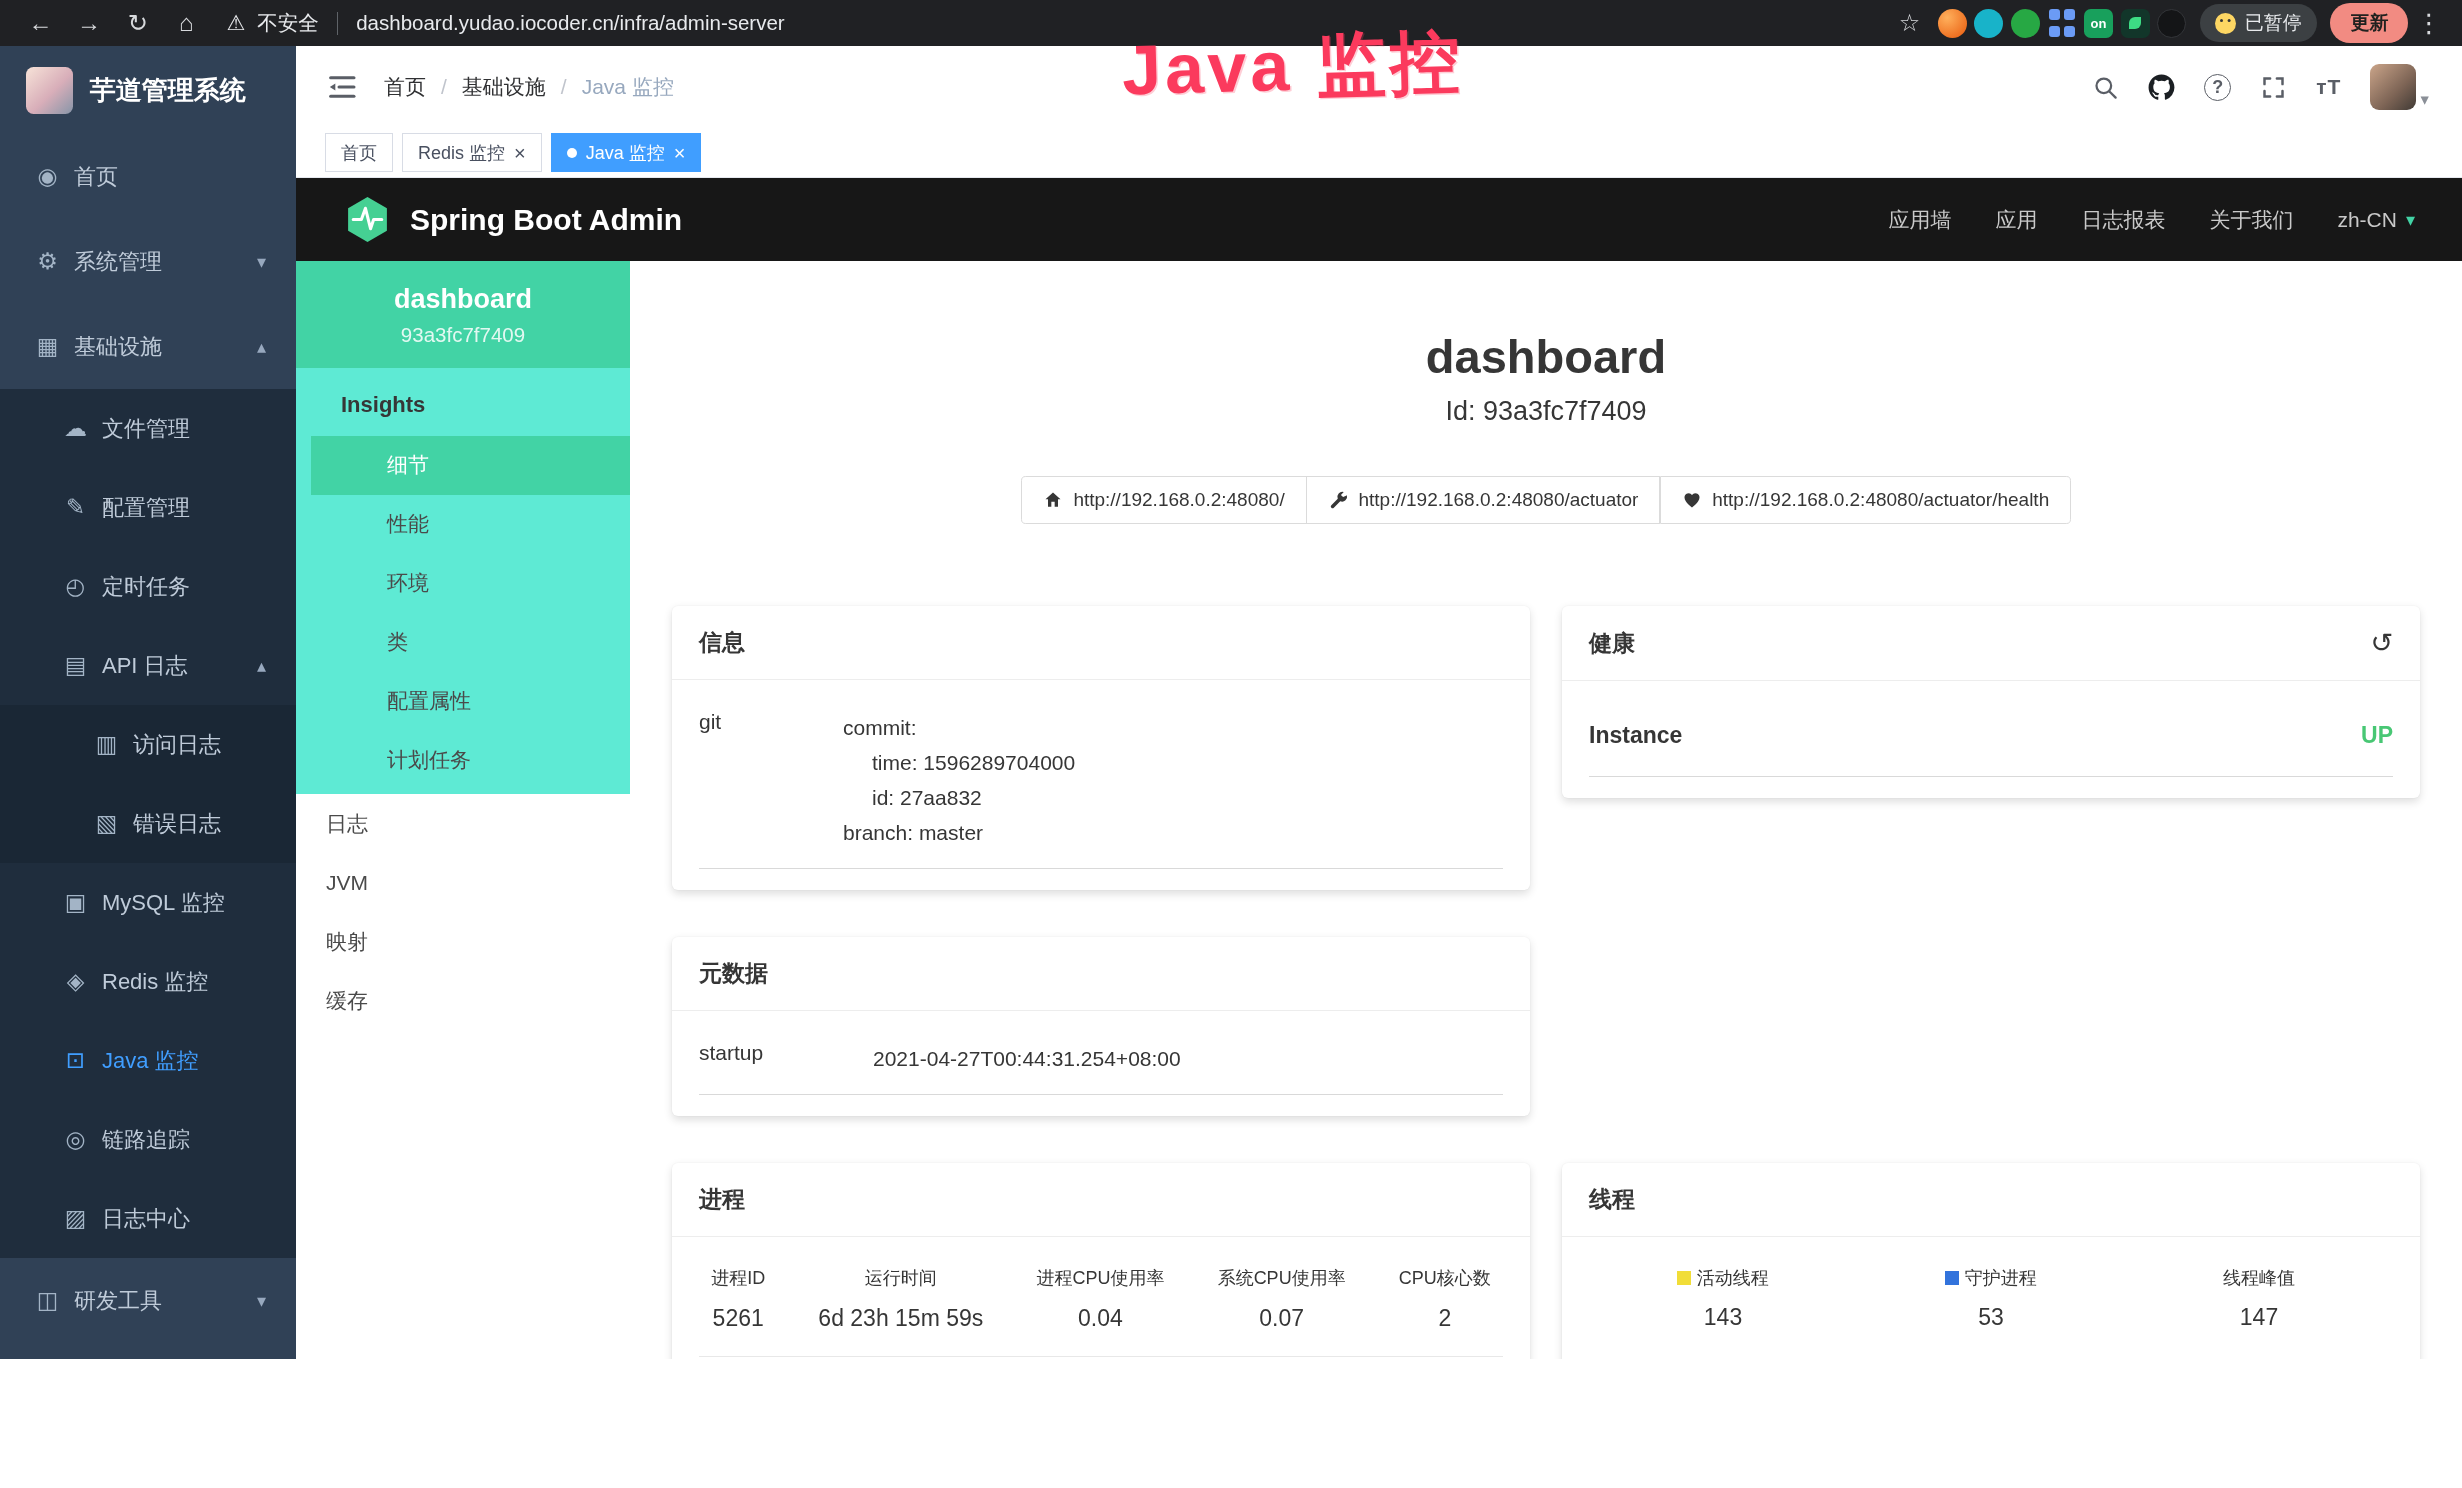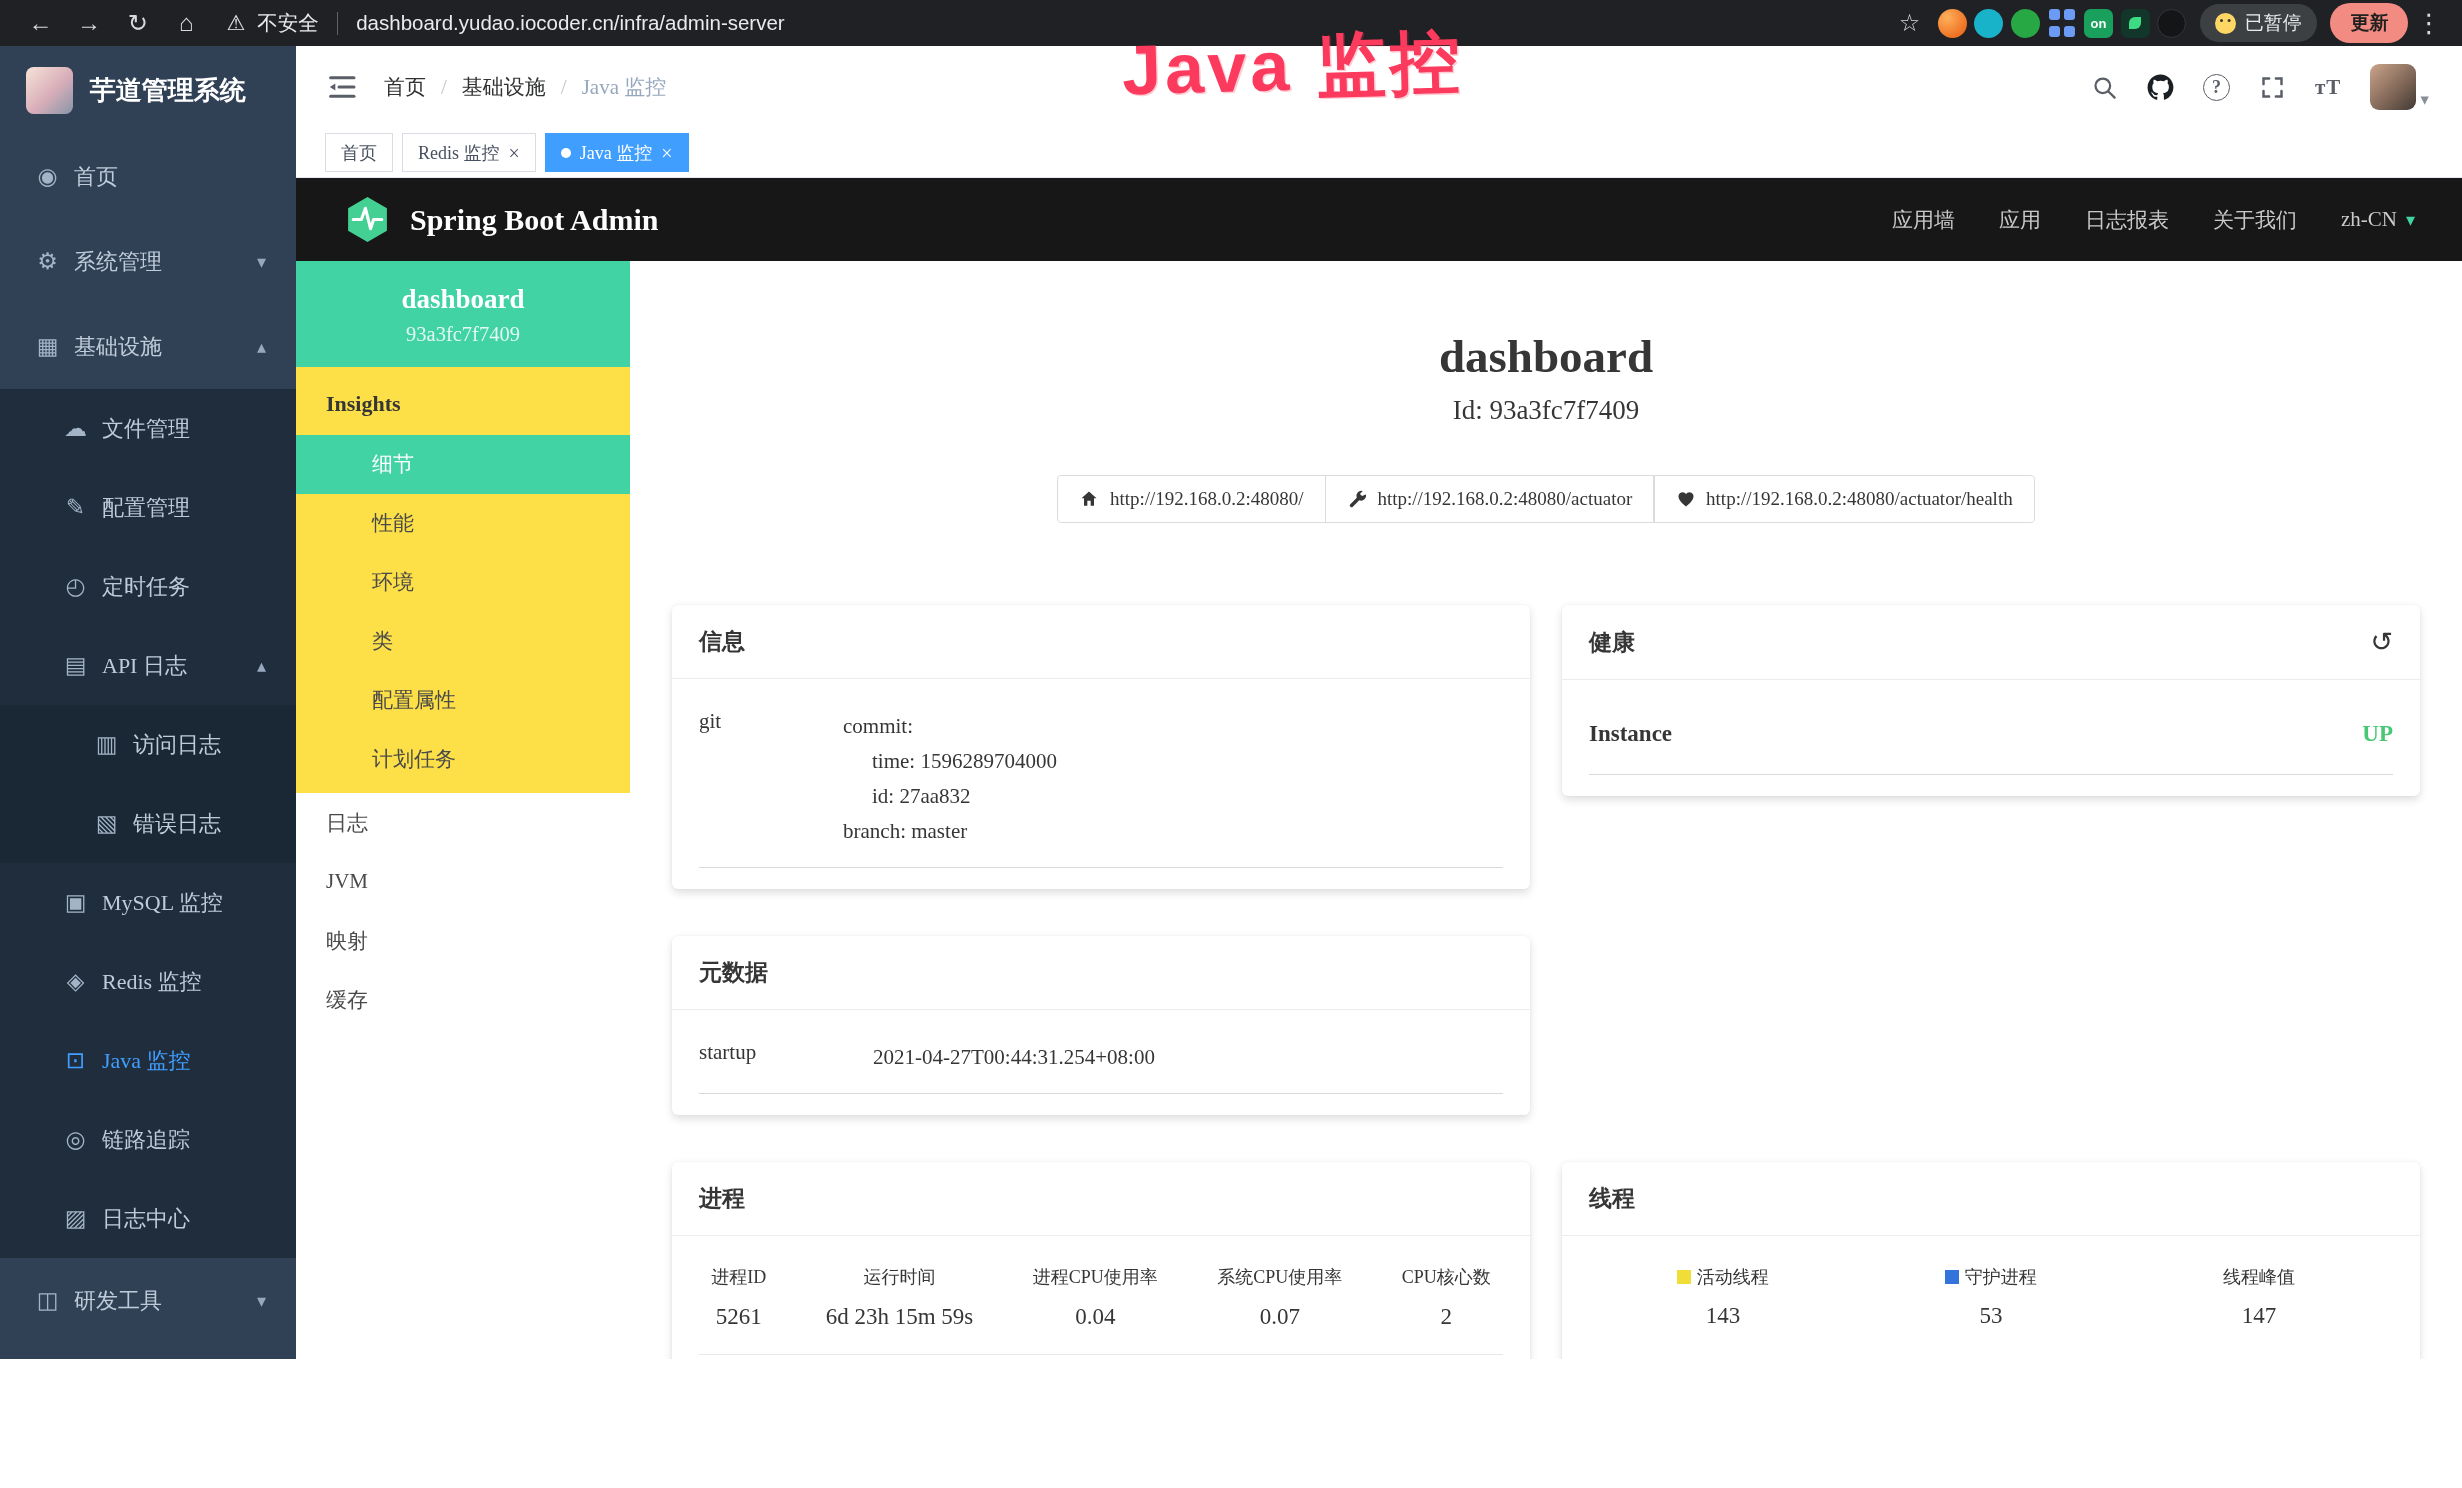--- a/index.html
+++ b/index.html
@@ -26,21 +26,21 @@
   .ext-on{background:#18a05c;border-radius:6.8px;color:#fff;font-size:13px;font-weight:bold;}
   .ext-leaf{background:#12362a;border-radius:6.8px;position:relative;}
   .ext-leaf::after{content:"";width:12px;height:12px;background:#3ddc84;border-radius:50% 0;}
   .ext-dark{background:#141517;border-radius:50%;border:1.5px solid #34363a;}
   .chip{display:flex;align-items:center;gap:9px;background:#3c4043;border-radius:23px;padding:6px 15px;font-size:19px;margin-left:6px;cursor:pointer;white-space:nowrap;}
   .face{width:21px;height:21px;border-radius:50%;background:#fdd663;position:relative;}
   .face::before{content:"";position:absolute;left:5.3px;top:6.8px;width:3px;height:3px;border-radius:50%;background:#333;box-shadow:7.6px 0 0 #333;}
   .update-btn{background:#f28b82;color:#20211f;border-radius:21px;padding:6.8px 20px;font-size:19px;font-weight:bold;margin-left:6px;cursor:pointer;white-space:nowrap;}
   .kebab{font-size:26px;width:26px;}
   
-  .app{display:flex;height:1313px;font-family:Liberation Serif, serif;}
+  .app{display:flex;height:1313px;}
   .admin-sidebar{width:296px;background:#304156;color:#bfcbd9;flex-shrink:0;overflow:hidden;}
   .brand{height:88px;display:flex;align-items:center;gap:16.7px;padding:0 26px;}
   .brand-logo{width:47px;height:47px;border-radius:7.6px;background:linear-gradient(135deg,#f7e3d8,#d8aeb9 55%,#8795a8);flex-shrink:0;}
   .brand-text{color:#fff;font-size:26px;font-weight:bold;white-space:nowrap;}
   .menu-item{height:79px;display:flex;align-items:center;padding:0 30px;font-size:22px;color:#bfcbd9;cursor:pointer;white-space:nowrap;}
   .menu-item .mi-icon{width:35px;margin-right:9px;font-size:23px;text-align:center;color:#a3b4c6;flex-shrink:0;}
   .lvl1{height:85px;}
   .lvl2{background:#1f2d3d;padding-left:58px;}
   .lvl3{background:#1a2735;padding-left:89px;}
   .menu-item.active{color:#409eff;}
@@ -74,21 +74,21 @@
   .sba-brand{display:flex;align-items:center;gap:18px;color:#fff;font-size:30px;font-weight:bold;cursor:pointer;white-space:nowrap;}
   .sba-nav{margin-left:auto;display:flex;align-items:center;gap:44px;font-size:21px;}
   .sba-nav-item{cursor:pointer;white-space:nowrap;}
   .sba-locale{display:flex;gap:9px;align-items:center;cursor:pointer;}
   .locale-caret{color:#42d3a5;font-size:18px;}
   .sba-body{flex:1;display:flex;min-height:0;}
   .sba-sidebar{width:334px;flex-shrink:0;background:#fff;}
   .instance-block{background:#42d3a5;color:#fff;text-align:center;padding:23px 7.6px 21px;cursor:pointer;}
   .instance-name{font-size:27px;font-weight:bold;}
   .instance-id{font-size:20.5px;opacity:.85;margin-top:7.6px;}
-  .insights{background:#fde047;padding-bottom:4.6px;}
+  .insights{background:#5eead4;padding-bottom:4.6px;padding-left:15px;}
   .section-title{font-weight:bold;font-size:22px;color:#363636;padding:24px 0 18px 30px;}
   .side-item{height:59px;display:flex;align-items:center;padding-left:76px;font-size:21px;color:#4a4a4a;cursor:pointer;}
   .side-item.active{background:#42d3a5;color:#fff;}
   .bottom-item{height:59px;display:flex;align-items:center;padding-left:30px;font-size:21px;color:#4a4a4a;cursor:pointer;}
   
   .sba-main{flex:1;overflow:hidden;padding:68px 42px 0;min-width:0;}
   .main-head{text-align:center;}
   .page-title{font-size:47px;font-weight:bold;color:#363636;}
   .id-line{font-size:27px;margin-top:12px;color:#363636;}
   .links{display:flex;justify-content:center;margin-top:49px;}

